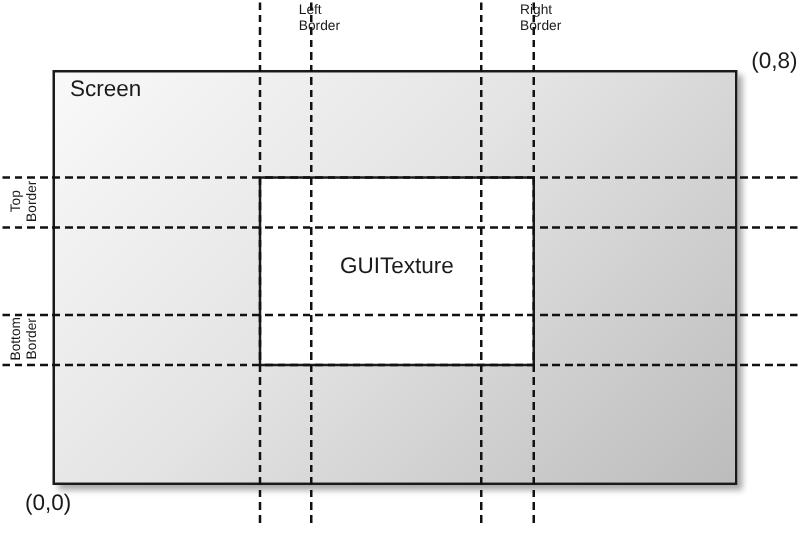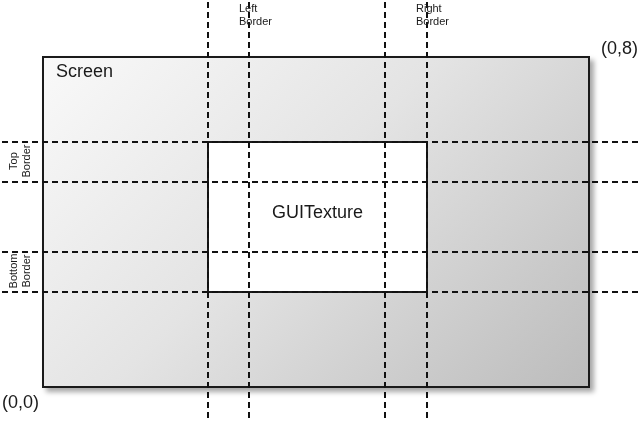--- a/index.html
+++ b/index.html
@@ -96,21 +96,21 @@
     font-size: 18px;
   }
   .texture-label {
     left: 207px; top: 202px;
     width: 221px;
     text-align: center;
     font-size: 18px;
   }
   .coord-label { font-size: 18px; }
   .coord-top-right { left: 593px; top: 38px; width: 45px; text-align: right; }
-  .coord-bottom-left { left: 2px; top: 392px; }
+  .coord-bottom-left { left: 20px; top: 392px; }
 </style>
 </head>
 <body>
 
 <div id="stage">
 
   <div class="screen-rect"></div>
 
   <div class="texture-rect"></div>
 

